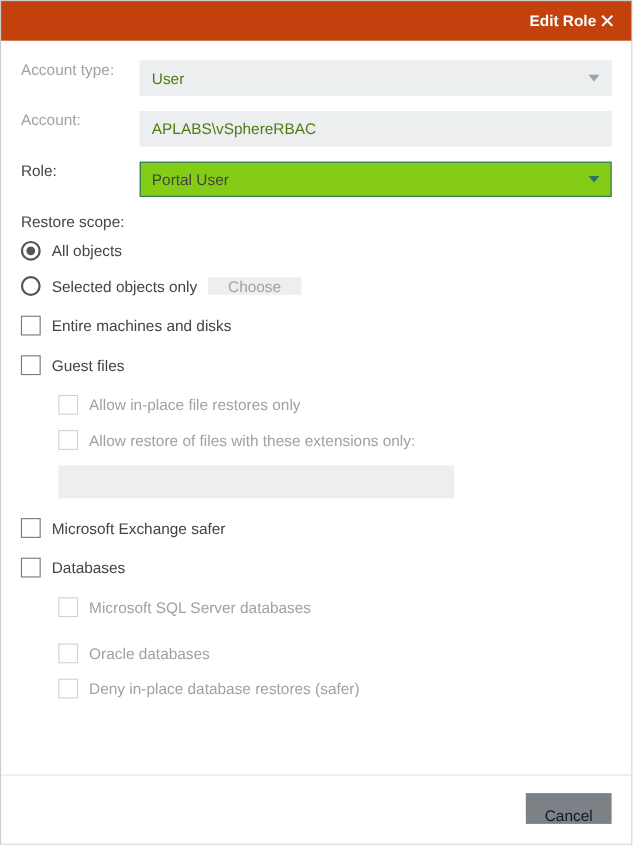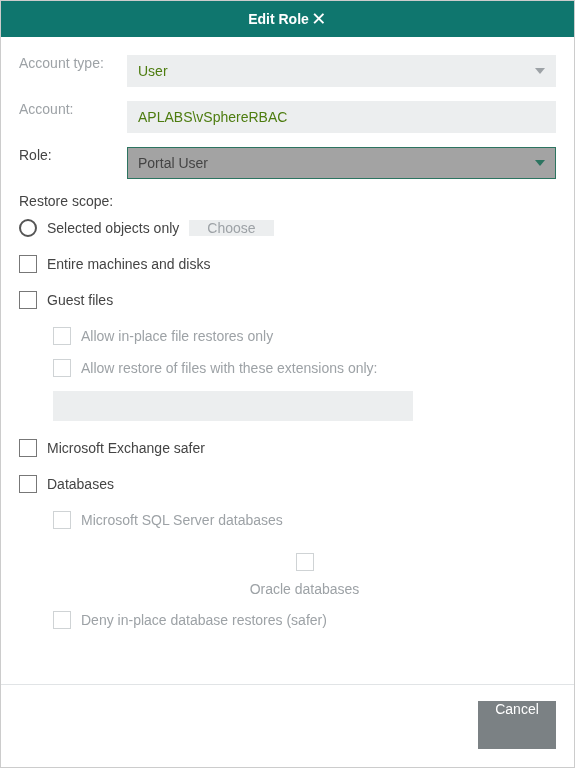--- a/index.html
+++ b/index.html
@@ -11,26 +11,26 @@
     color: #444;
     background: #fff;
     overflow: hidden;
   }
   .dialog {
     width: 575px; height: 768px;
     display: flex; flex-direction: column;
     border: 1px solid #ccc;
   }
   .titlebar {
-    background: #0f766e;
+    background: #c2410c;
     color: #fff;
     height: 36px;
     display: flex;
     align-items: center;
-    justify-content: center;
+    justify-content: flex-end;
     padding: 0 12px 0 14px;
   }
   .titlebar .title { font-size: 14px; font-weight: 600; }
   .titlebar .close {
     font-size: 18px; line-height: 1;
     cursor: pointer;
     width: 20px; text-align: center;
   }
   .body {
     flex: 1;
@@ -57,21 +57,21 @@
     padding: 0 10px;
     display: flex;
     align-items: center;
     justify-content: space-between;
     color: #444;
   }
   .select-box.disabled, .text-box.disabled {
     color: #4d7c0f;
   }
   .select-box.active {
-    background: #a3a3a3;
+    background: #84cc16;
     border: 1px solid #2c7460;
     color: #444;
   }
   .chev {
     width: 0; height: 0;
     border-left: 5px solid transparent;
     border-right: 5px solid transparent;
     border-top: 6px solid #9da2a6;
   }
   .select-box.active .chev { border-top-color: #2c7460; }
@@ -144,24 +144,24 @@
   .btn-primary {
     background: #2c7460;
     color: #fff;
     height: 32px;
     width: 78px;
     display: flex; align-items: center; justify-content: center;
     cursor: pointer;
   }
   .btn-secondary {
     background: #7b8184;
-    color: #ffffff;
-    height: 48px;
+    color: #0f172a;
+    height: 28px;
     width: 78px;
-    display: flex; align-items: flex-start; justify-content: center;
+    display: flex; align-items: flex-end; justify-content: center;
     cursor: pointer;
   }
 </style>
 </head>
 <body>
 
 <div class="dialog">
 
   <div class="titlebar">
     <span class="title">Edit Role</span>
@@ -194,20 +194,24 @@
       <div class="control">
         <div class="select-box active">
           <span>Portal User</span>
           <span class="chev"></span>
         </div>
       </div>
     </div>
 
     <div class="section-label">Restore scope:</div>
 
+    <div class="radio-row">
+      <span class="radio checked"></span>
+      <span class="opt-label">All objects</span>
+    </div>
 
     <div class="radio-row" style="margin-bottom:18px;">
       <span class="radio"></span>
       <span class="opt-label">Selected objects only</span>
       <span class="btn disabled">
         <span>Choose</span>
       </span>
     </div>
 
 
@@ -241,21 +245,21 @@
     <div class="check-row" style="margin-top:18px;">
       <span class="check"></span>
       <span class="opt-label">Databases</span>
     </div>
 
     <div class="check-row indent-2" style="margin-top:18px;">
       <span class="check disabled"></span>
       <span class="opt-label disabled">Microsoft SQL Server databases</span>
     </div>
 
-    <div class="check-row indent-2" style="margin-top:24px;flex-direction:column;">
+    <div class="check-row indent-2" style="margin-top:24px;">
       <span class="check disabled"></span>
       <span class="opt-label disabled">Oracle databases</span>
     </div>
 
     <div class="check-row indent-2" style="margin-top:12px;">
       <span class="check disabled"></span>
       <span class="opt-label disabled">Deny in-place database restores (safer)</span>
     </div>
 
   </div>

